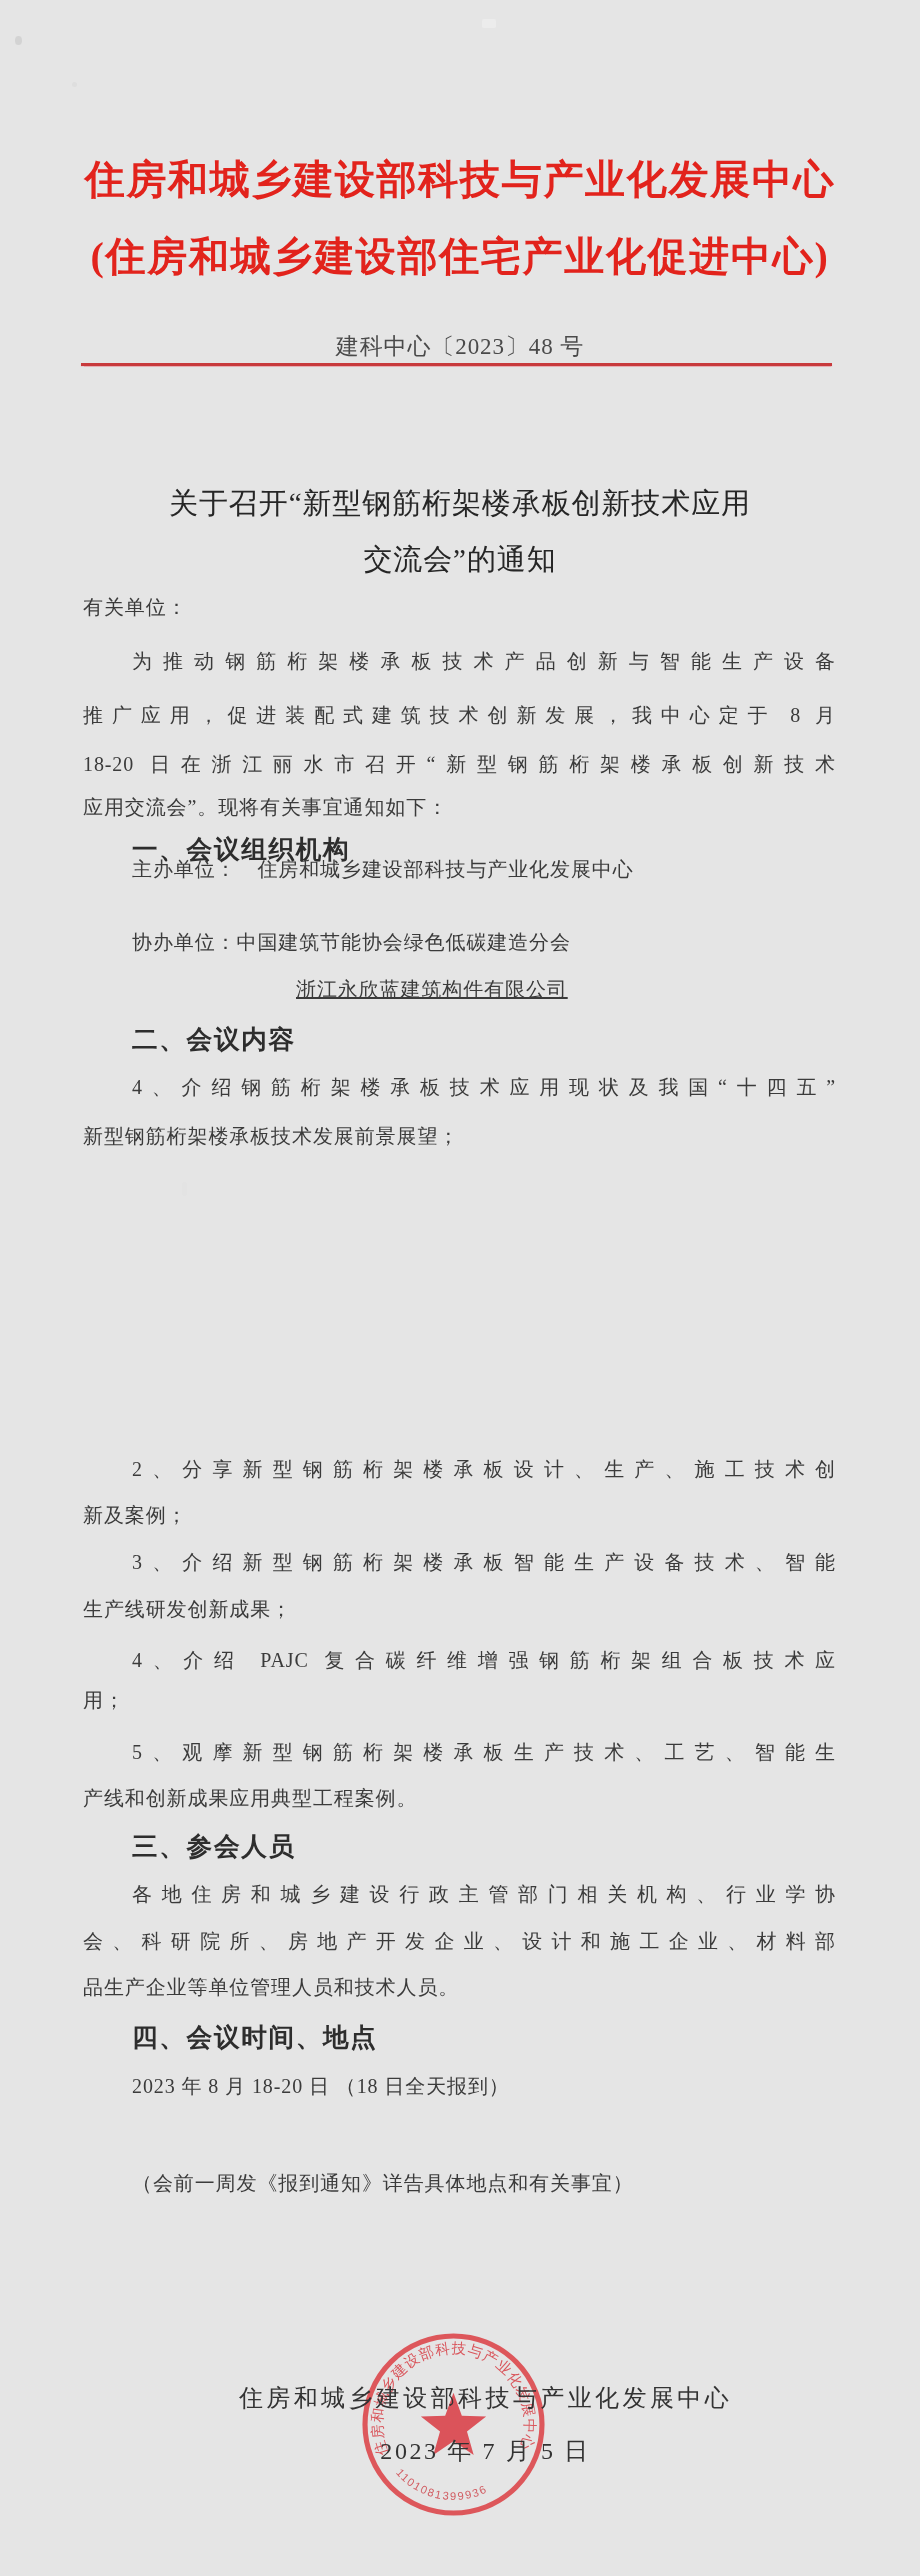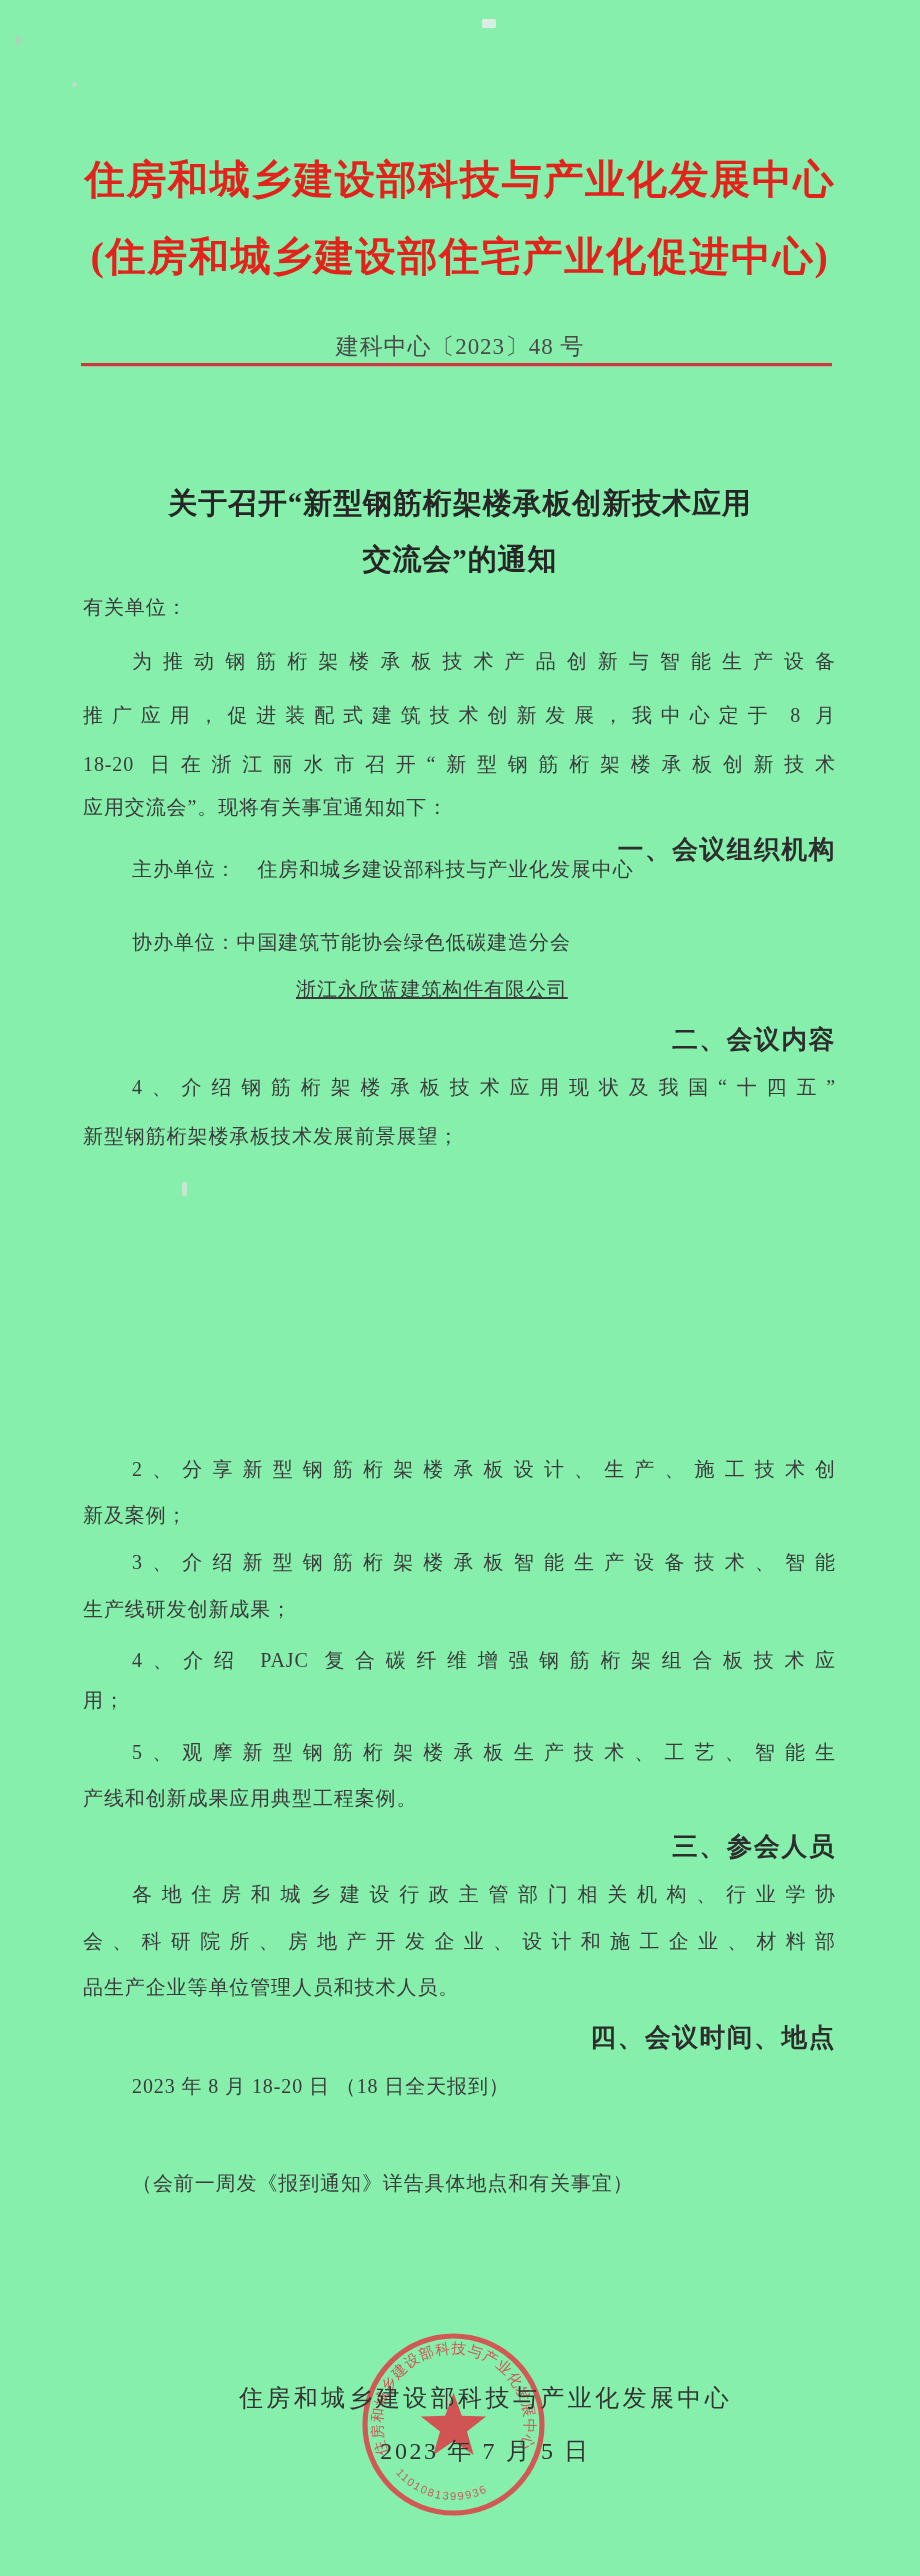--- a/index.html
+++ b/index.html
@@ -1,49 +1,49 @@
 <!DOCTYPE html>
 <html style="font-size:13.6px"><head>
 <meta charset="utf-8">
 <style>
   html,body{margin:0;padding:0;background:#ffffff;}
   .page{
-    position:relative;width:920px;height:2576px;background:#86efac;overflow:hidden;
+    position:relative;width:920px;height:2576px;background:#e5e5e5;overflow:hidden;
     font-family:"Liberation Serif",serif;color:#3b3b3b;
   }
   
   .red-title{
     position:absolute;top:141px;left:0;width:920px;text-align:center;
     color:#e2231c;font-weight:700;font-size:40px;line-height:77px;letter-spacing:1.7px;
     font-family:"Liberation Serif",serif;
   }
   .doc-num{
     position:absolute;top:331px;left:0;width:920px;text-align:center;
     font-size:23px;color:#4a4a4a;letter-spacing:0.9px;
   }
   .red-rule{
     position:absolute;top:363px;left:81px;width:751px;height:2.6px;
     background:#c83a3c;box-shadow:0 0.9px 0.9px rgba(233,130,140,.55);
   }
   
   .notice-title{
     position:absolute;top:475px;left:0;width:920px;text-align:center;
-    font-size:29px;line-height:56px;color:#262626;font-weight:700;letter-spacing:0.9px;
+    font-size:29px;line-height:56px;color:#262626;font-weight:400;letter-spacing:0.9px;
   }
   
   .bl{
     position:absolute;left:83px;width:753px;font-size:20px;line-height:36px;
     color:#3b3b3b;white-space:nowrap;letter-spacing:0.9px;box-sizing:border-box;
   }
   .jf{white-space:normal;text-align:justify;text-align-last:justify;}
   .in{padding-left:49px;}
   .in8{padding-left:213px;text-decoration:underline;}
   .hd{
     font-family:"Liberation Sans",sans-serif;font-weight:700;font-size:25.6px;
-    color:#2d2d2d;padding-left:49px;letter-spacing:1.7px;text-align:right;
+    color:#2d2d2d;padding-left:49px;letter-spacing:1.7px;
   }
   
   .sig-org{
     position:absolute;top:2382px;left:34px;width:903px;text-align:center;
     font-size:24px;color:#333;letter-spacing:3.4px;z-index:3;
   }
   .sig-date{
     position:absolute;top:2435px;left:34px;width:903px;text-align:center;
     font-size:24px;color:#333;letter-spacing:2.6px;z-index:3;
   }

